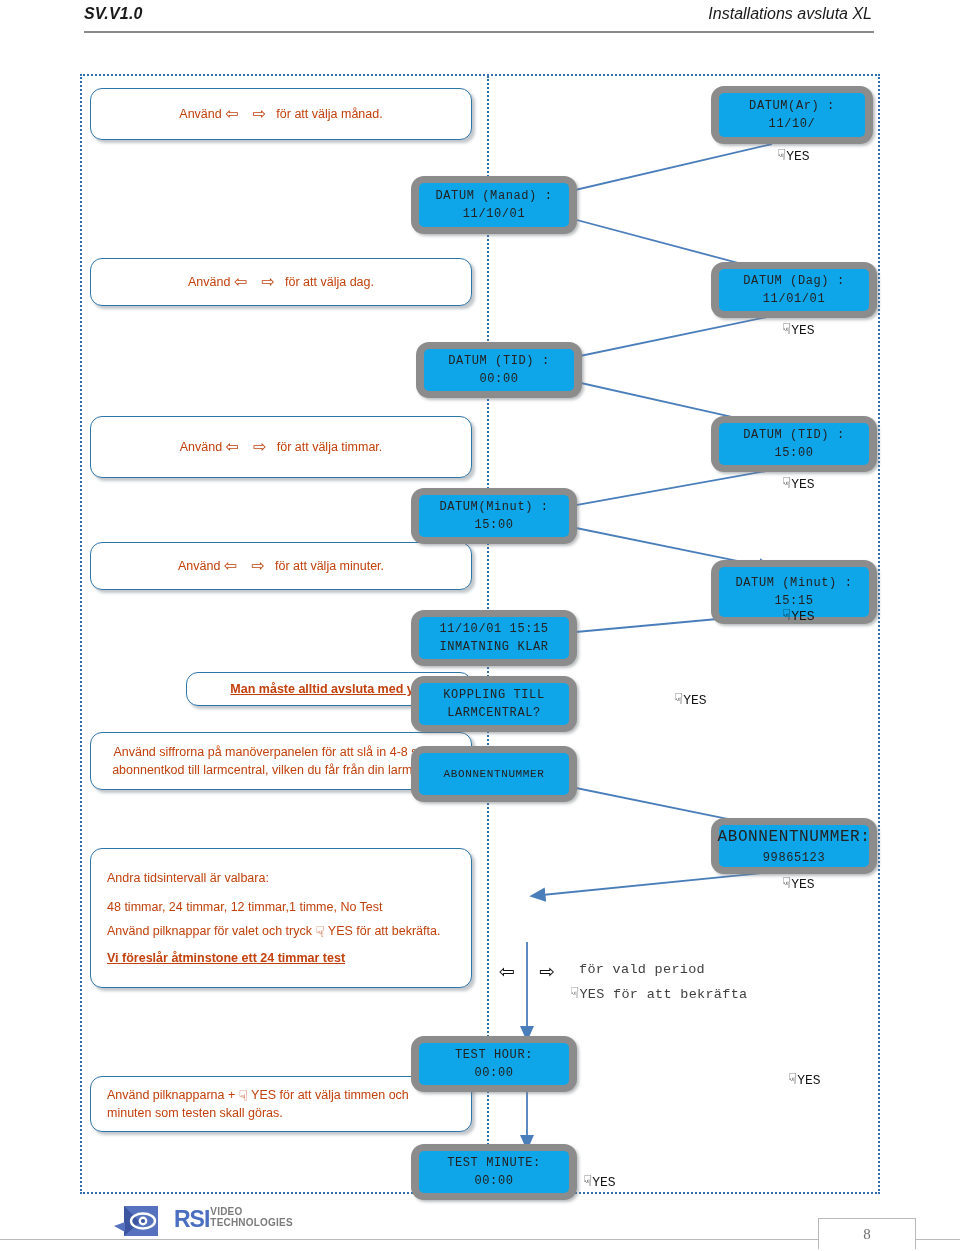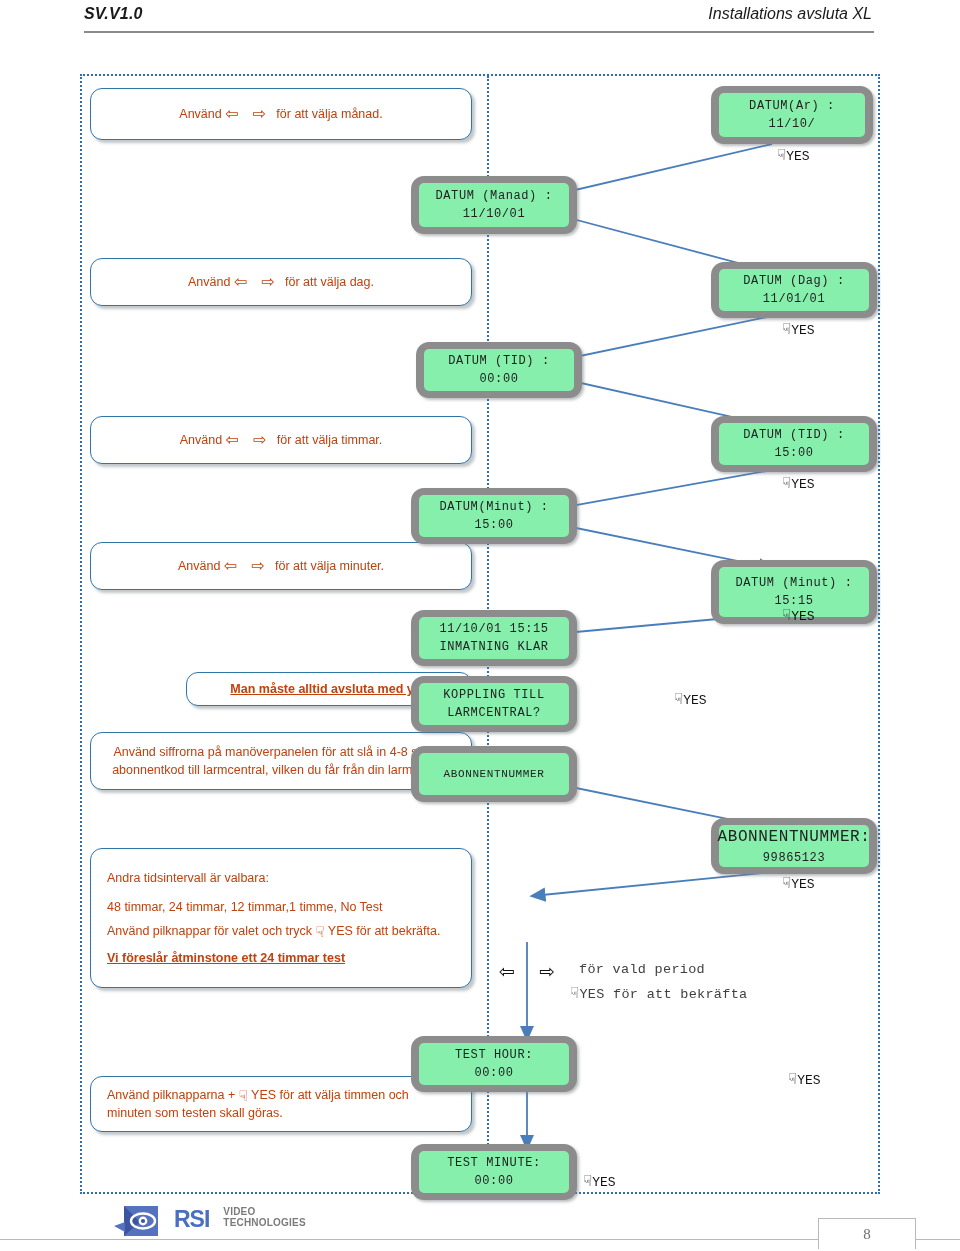--- a/index.html
+++ b/index.html
@@ -60,21 +60,21 @@
   .lcd{
     position:absolute;
     background:#8c8c8c;
     border-radius:13px;
     box-sizing:border-box;
     padding:7px 8px;
     box-shadow:2px 2px 3px rgba(120,125,130,.5);
   }
   .lcd .screen{
     width:100%;height:100%;
-    background:#86efac;
+    background:#0ea5e9;
     border-radius:5px;
     display:flex;flex-direction:column;
     align-items:center;justify-content:center;
     font-family:"Liberation Mono","DejaVu Sans Mono",monospace;
     font-size:12px;color:#222;letter-spacing:.6px;line-height:1.5;
     box-sizing:border-box;
   }
   
   .yes{
     position:absolute;
@@ -90,21 +90,21 @@
   .bigarrows{
     position:absolute;font-size:19px;color:#111;white-space:nowrap;
     font-family:"DejaVu Sans",sans-serif;
   }
   svg.links{position:absolute;left:0;top:0;width:800px;height:1120px;overflow:visible;pointer-events:none;}
   
   #footer{position:absolute;left:0;top:1196px;width:960px;height:55px;}
   #logo{position:absolute;left:112px;top:6px;width:230px;height:42px;}
   #logo .lg-text{position:absolute;left:62px;top:4px;}
   #logo .rsi{font:bold 23px "Liberation Sans",sans-serif;color:#4a6fc0;letter-spacing:-1px;}
-  #logo .vt{display:inline-block;vertical-align:top;margin-left:14px;}
+  #logo .vt{display:inline-block;vertical-align:top;margin-left:1px;}
   #logo .vt div{font:bold 10px "Liberation Sans",sans-serif;color:#7b7b7b;letter-spacing:.2px;line-height:11px;}
   #foot-rule{position:absolute;left:0;top:43px;width:960px;height:0;border-top:1.5px solid #b9b9b9;}
   #pagebox{
     position:absolute;right:44px;top:22px;width:98px;height:31px;
     border:1.5px solid #b9b9b9;border-bottom:none;background:#fff;
     text-align:center;font:15px "Liberation Serif",serif;color:#6e6e6e;
     line-height:31px;box-sizing:border-box;
   }
 </style>
 </head>
@@ -167,21 +167,21 @@
     <div class="inner">
       <span>Använd</span>
       <span class="arrow-g">⇦</span>
       &nbsp;&nbsp;
       <span class="arrow-g">⇨</span>
       &nbsp;
       <span>för att välja dag.</span>
     </div>
   </div>
 
-  <div class="callout ctr" style="left:8px;top:340px;width:382px;height:48px;">
+  <div class="callout ctr" style="left:8px;top:340px;width:382px;height:62px;">
     <div class="inner">
       <span>Använd</span>
       <span class="arrow-g">⇦</span>
       &nbsp;&nbsp;
       <span class="arrow-g">⇨</span>
       &nbsp;
       <span>för att välja timmar.</span>
     </div>
   </div>
 

